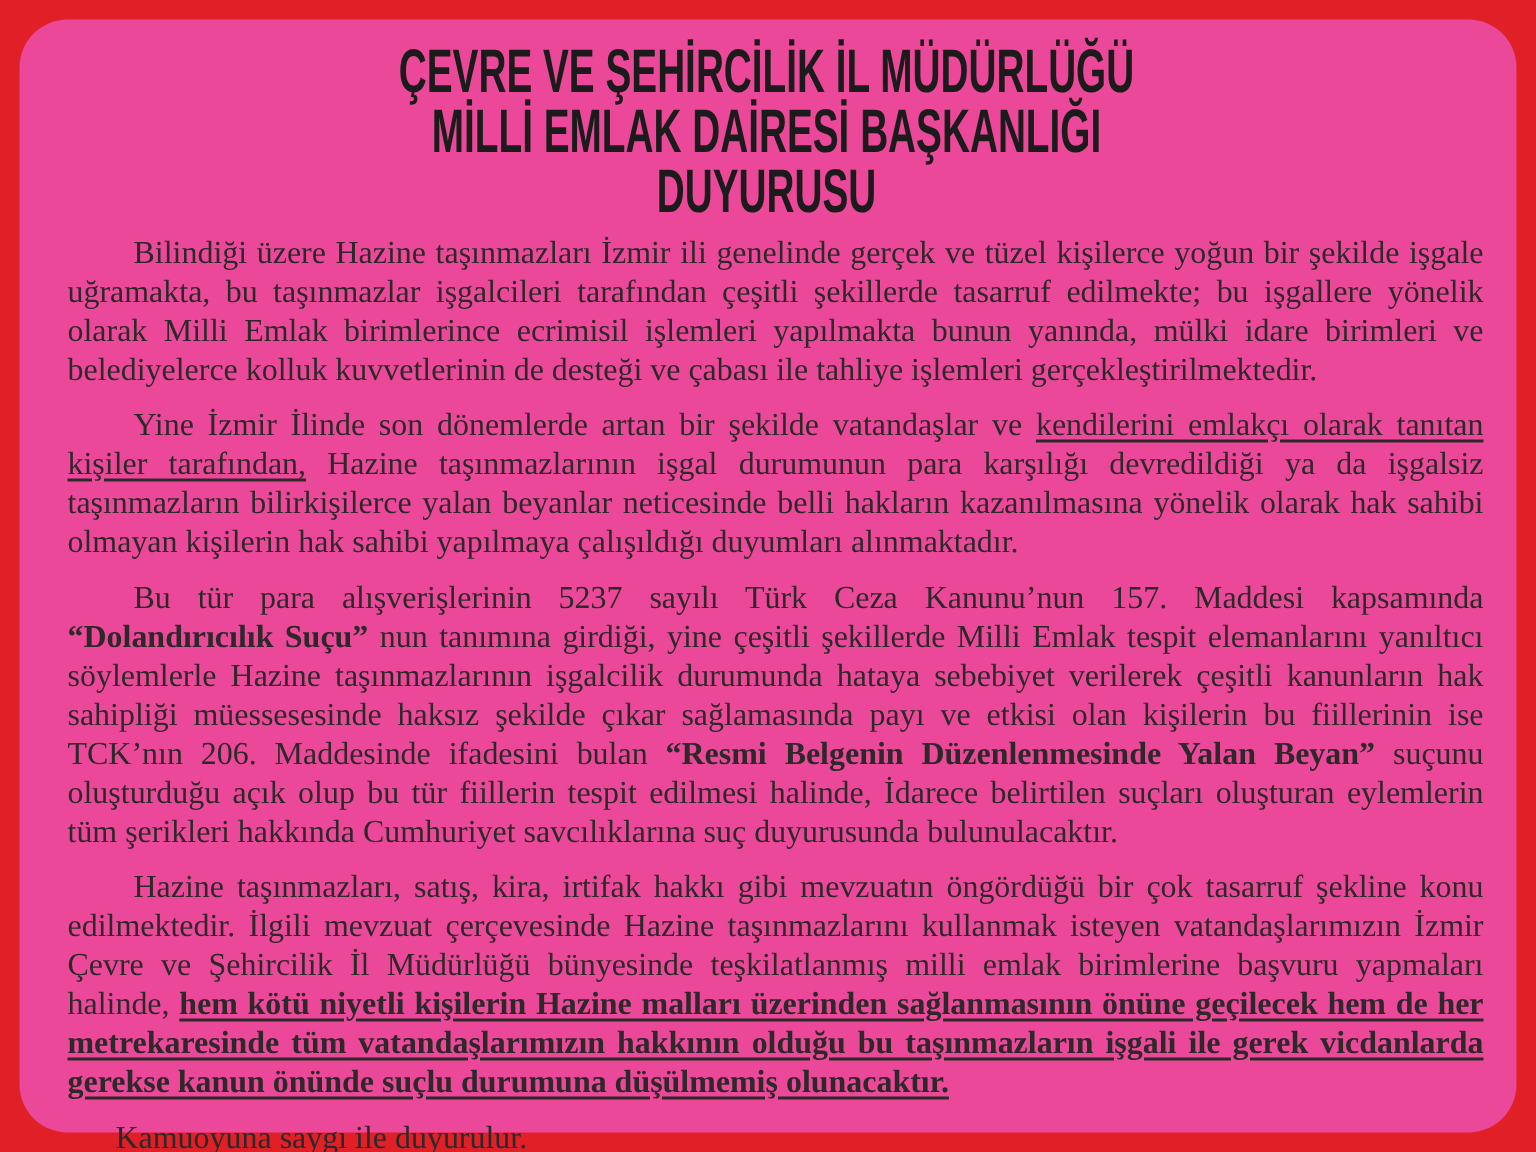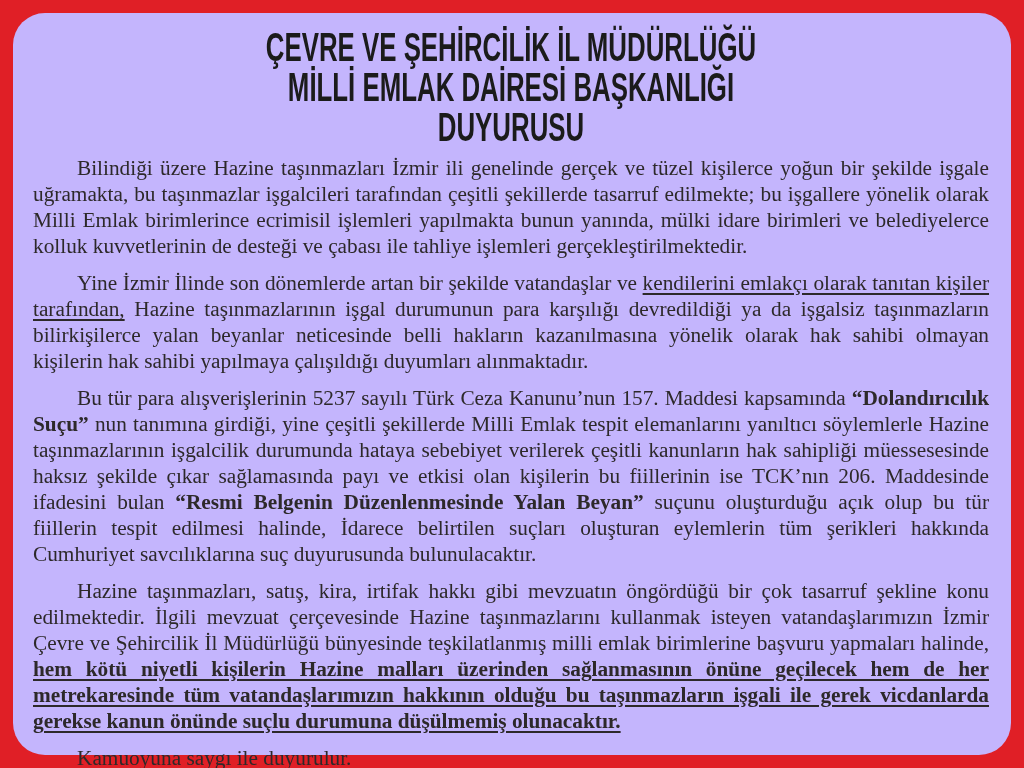--- a/index.html
+++ b/index.html
@@ -50,29 +50,29 @@
   .closing-line {
     margin: 2px 0 0 0;
     text-indent: 44px;
     text-align: left;
   }
 </style>
 </head>
 <body>
 
 <div class="frame" style="background: rgb(224, 31, 38);">
-  <div class="sheet" style="background: #c4b5fd;">
+  <div class="sheet" style="background: #ec4899;">
 
     <div class="doc-title" style="color: rgb(27, 27, 27);">
       <span class="title-line">ÇEVRE VE ŞEHİRCİLİK İL MÜDÜRLÜĞÜ</span>
       <span class="title-line">MİLLİ EMLAK DAİRESİ BAŞKANLIĞI</span>
       <span class="title-line">DUYURUSU</span>
     </div>
 
-    <div class="body-text" style="color: rgb(45, 41, 42);">
+    <div class="body-text" style="color: rgb(45, 41, 42); margin-left: 12px;">
         <p class="para"><span>Bilindiği üzere Hazine taşınmazları İzmir ili genelinde gerçek ve tüzel kişilerce yoğun bir şekilde işgale uğramakta, bu taşınmazlar işgalcileri tarafından çeşitli şekillerde tasarruf edilmekte; bu işgallere yönelik olarak Milli Emlak birimlerince ecrimisil işlemleri yapılmakta bunun yanında, mülki idare birimleri ve belediyelerce kolluk kuvvetlerinin de desteği ve çabası ile tahliye işlemleri gerçekleştirilmektedir.</span></p>
         <p class="para"><span>Yine İzmir İlinde son dönemlerde artan bir şekilde vatandaşlar ve </span><span class="seg-underline">kendilerini emlakçı olarak tanıtan kişiler tarafından,</span><span> Hazine taşınmazlarının işgal durumunun para karşılığı devredildiği ya da işgalsiz taşınmazların bilirkişilerce yalan beyanlar neticesinde belli hakların kazanılmasına yönelik olarak hak sahibi olmayan kişilerin hak sahibi yapılmaya çalışıldığı duyumları alınmaktadır.</span></p>
         <p class="para"><span>Bu tür para alışverişlerinin 5237 sayılı Türk Ceza Kanunu’nun 157. Maddesi kapsamında </span><span class="seg-bold">“Dolandırıcılık Suçu”</span><span> nun tanımına girdiği, yine çeşitli şekillerde Milli Emlak tespit elemanlarını yanıltıcı söylemlerle Hazine taşınmazlarının işgalcilik durumunda hataya sebebiyet verilerek çeşitli kanunların hak sahipliği müessesesinde haksız şekilde çıkar sağlamasında payı ve etkisi olan kişilerin bu fiillerinin ise TCK’nın 206. Maddesinde ifadesini bulan </span><span class="seg-bold">“Resmi Belgenin Düzenlenmesinde Yalan Beyan”</span><span> suçunu oluşturduğu açık olup bu tür fiillerin tespit edilmesi halinde, İdarece belirtilen suçları oluşturan eylemlerin tüm şerikleri hakkında Cumhuriyet savcılıklarına suç duyurusunda bulunulacaktır.</span></p>
         <p class="para"><span>Hazine taşınmazları, satış, kira, irtifak hakkı gibi mevzuatın öngördüğü bir çok tasarruf şekline konu edilmektedir. İlgili mevzuat çerçevesinde Hazine taşınmazlarını kullanmak isteyen vatandaşlarımızın İzmir Çevre ve Şehircilik İl Müdürlüğü bünyesinde teşkilatlanmış milli emlak birimlerine başvuru yapmaları halinde, </span><span class="seg-bold seg-underline">hem kötü niyetli kişilerin Hazine malları üzerinden sağlanmasının önüne geçilecek hem de her metrekaresinde tüm vatandaşlarımızın hakkının olduğu bu taşınmazların işgali ile gerek vicdanlarda gerekse kanun önünde suçlu durumuna düşülmemiş olunacaktır.</span></p>
       </div>
 
     <p class="body-text closing-line" style="color: rgb(45, 41, 42);">Kamuoyuna saygı ile duyurulur.</p>
 
   </div>
 </div>

